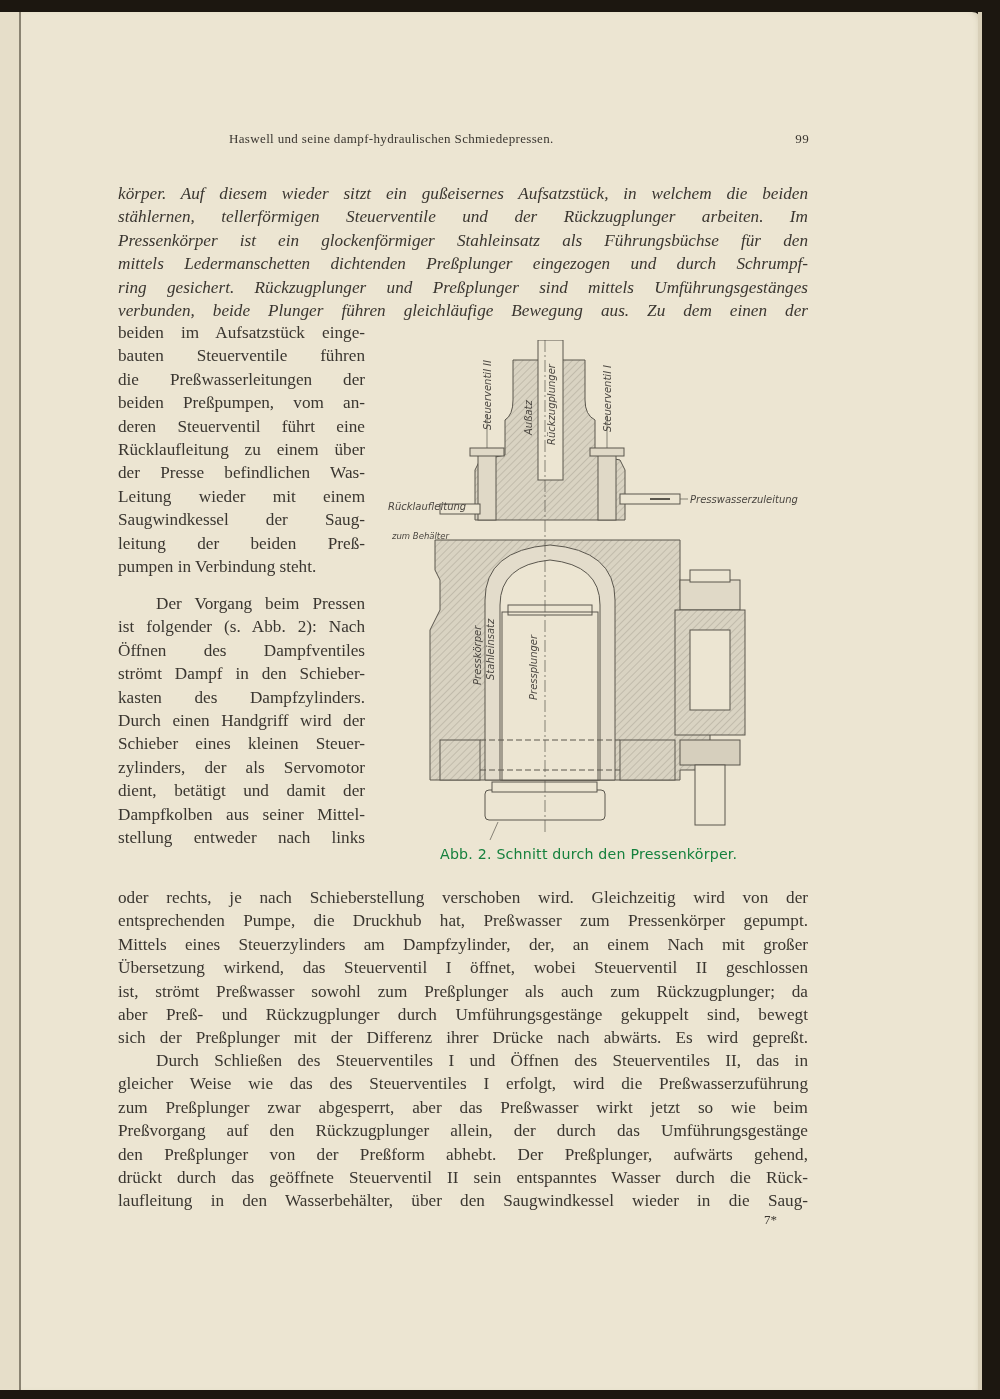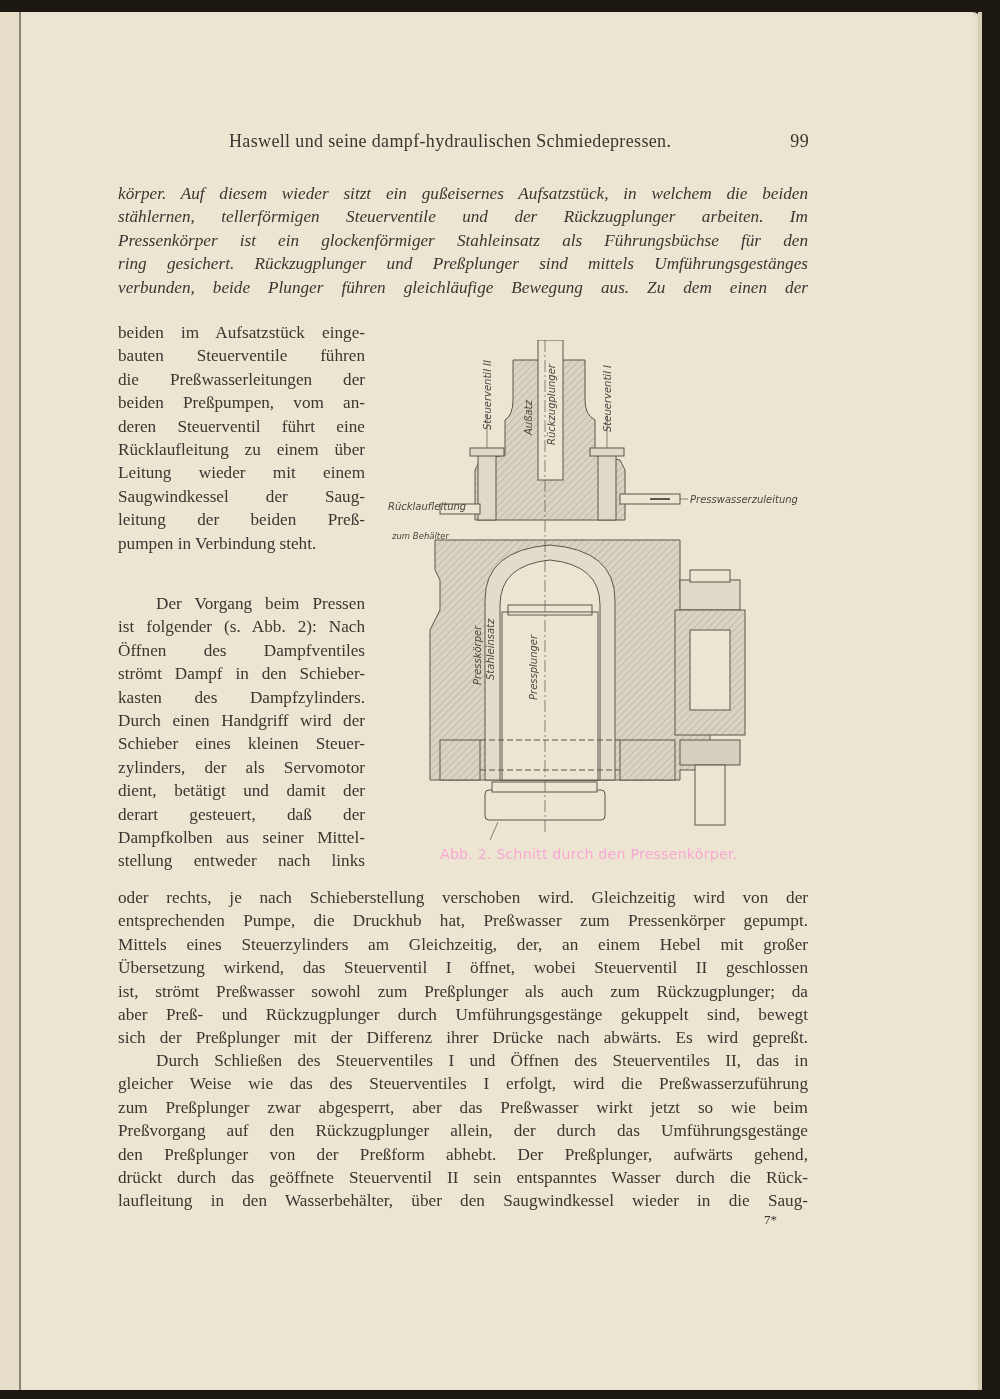--- a/index.html
+++ b/index.html
@@ -6,28 +6,28 @@
   body { width:1000px; height:1399px; background:#1c1710; position:relative; overflow:hidden; }
   .page {
     position:absolute; left:0; top:12px; width:982px; height:1378px;
     background:#ece5d2; border-top-right-radius:10px;
     box-shadow: inset -6px 0 6px -4px #c9c0a8;
   }
   .gutter { position:absolute; left:19px; top:0; width:2px; height:100%; background:#6a6252; opacity:.75; }
   .leftstrip { position:absolute; left:0; top:0; width:19px; height:100%; background:#e6dec9; }
   .rightedge { position:absolute; right:0; top:0; width:4px; height:100%; background:#d8cfb8; }
   .txt { font-family:"Liberation Serif", "DejaVu Serif", serif; color:#3a3630; font-size:17.2px; }
-  .running-head { position:absolute; top:131px; left:229px; width:580px; font-size:18px; letter-spacing:.35px; }
+  .running-head { position:absolute; top:131px; left:229px; width:580px; font-size:13px; letter-spacing:.35px; }
   .running-head .pnum { position:absolute; right:0; top:0; }
   .full { position:absolute; left:118px; width:690px; line-height:23.4px; text-align:justify; }
   .line { display:block; text-align:justify; text-align-last:justify; white-space:nowrap; height:23.4px; }
   .line.last { text-align-last:left; }
   .narrow { position:absolute; left:118px; width:247px; line-height:22.6px; }
   .figure { position:absolute; left:380px; top:340px; width:430px; height:520px; }
-  .caption { position:absolute; left:440px; top:846px; font-family:"DejaVu Sans", sans-serif; font-size:14.2px; color:#f9a8d4; letter-spacing:.2px; }
+  .caption { position:absolute; left:440px; top:846px; font-family:"DejaVu Sans", sans-serif; font-size:14.2px; color:#15803d; letter-spacing:.2px; }
   .sig { position:absolute; left:764px; top:1212px; font-size:13px; }
   .lbl { font-family:"DejaVu Sans", sans-serif; font-style:italic; font-size:10px; fill:#4a4640; }
 </style>
 </head>
 <body>
 
 <div class="page">
   <div class="leftstrip"></div>
   <div class="gutter"></div>
   <div class="rightedge"></div>
@@ -35,56 +35,57 @@
 
 <div class="txt running-head">
   <span>Haswell und seine dampf-hydraulischen Schmiedepressen.</span>
   <span class="pnum">99</span>
 </div>
 
 <div class="txt full" style="top:182px;font-style:italic;">
   <span class="line">körper. Auf diesem wieder sitzt ein gußeisernes Aufsatzstück, in welchem die beiden</span>
   <span class="line">stählernen, tellerförmigen Steuerventile und der Rückzugplunger arbeiten. Im</span>
   <span class="line">Pressenkörper ist ein glockenförmiger Stahleinsatz als Führungsbüchse für den</span>
+  <span class="line">mittels Ledermanschetten dichtenden Preßplunger eingezogen und durch Schrumpf-</span>
   <span class="line">ring gesichert. Rückzugplunger und Preßplunger sind mittels Umführungsgestänges</span>
   <span class="line">verbunden, beide Plunger führen gleichläufige Bewegung aus. Zu dem einen der</span>
 </div>
 
 <div class="txt narrow" style="top:322px;">
   <span class="line">beiden im Aufsatzstück einge-</span>
   <span class="line">bauten Steuerventile führen</span>
   <span class="line">die Preßwasserleitungen der</span>
   <span class="line">beiden Preßpumpen, vom an-</span>
   <span class="line">deren Steuerventil führt eine</span>
   <span class="line">Rücklaufleitung zu einem über</span>
+  <span class="line">der Presse befindlichen Was-</span>
   <span class="line">Leitung wieder mit einem</span>
   <span class="line">Saugwindkessel der Saug-</span>
   <span class="line">leitung der beiden Preß-</span>
   <span class="line last">pumpen in Verbindung steht.</span>
 </div>
 
 <div class="txt narrow" style="top:593px;">
   <span class="line" style="padding-left:38px;width:209px;">Der Vorgang beim Pressen</span>
   <span class="line">ist folgender (s. Abb. 2): Nach</span>
   <span class="line">Öffnen des Dampfventiles</span>
   <span class="line">strömt Dampf in den Schieber-</span>
   <span class="line">kasten des Dampfzylinders.</span>
   <span class="line">Durch einen Handgriff wird der</span>
   <span class="line">Schieber eines kleinen Steuer-</span>
   <span class="line">zylinders, der als Servomotor</span>
   <span class="line">dient, betätigt und damit der</span>
-  <span class="line">derart gesteuert, daß der</span>
   <span class="line">Dampfkolben aus seiner Mittel-</span>
   <span class="line">stellung entweder nach links</span>
 </div>
 
 <div class="txt full" style="top:886px;">
   <span class="line">oder rechts, je nach Schieberstellung verschoben wird. Gleichzeitig wird von der</span>
   <span class="line">entsprechenden Pumpe, die Druckhub hat, Preßwasser zum Pressenkörper gepumpt.</span>
-  <span class="line">Mittels eines Steuerzylinders am Gleichzeitig, der, an einem Hebel mit großer</span>
+  <span class="line">Mittels eines Steuerzylinders am Dampfzylinder, der, an einem Nach mit großer</span>
   <span class="line">Übersetzung wirkend, das Steuerventil I öffnet, wobei Steuerventil II geschlossen</span>
   <span class="line">ist, strömt Preßwasser sowohl zum Preßplunger als auch zum Rückzugplunger; da</span>
   <span class="line">aber Preß- und Rückzugplunger durch Umführungsgestänge gekuppelt sind, bewegt</span>
   <span class="line">sich der Preßplunger mit der Differenz ihrer Drücke nach abwärts. Es wird gepreßt.</span>
 </div>
 
 <div class="txt full" style="top:1049px;">
   <span class="line" style="padding-left:38px;width:652px;">Durch Schließen des Steuerventiles I und Öffnen des Steuerventiles II, das in</span>
   <span class="line">gleicher Weise wie das des Steuerventiles I erfolgt, wird die Preßwasserzuführung</span>
   <span class="line">zum Preßplunger zwar abgesperrt, aber das Preßwasser wirkt jetzt so wie beim</span>

